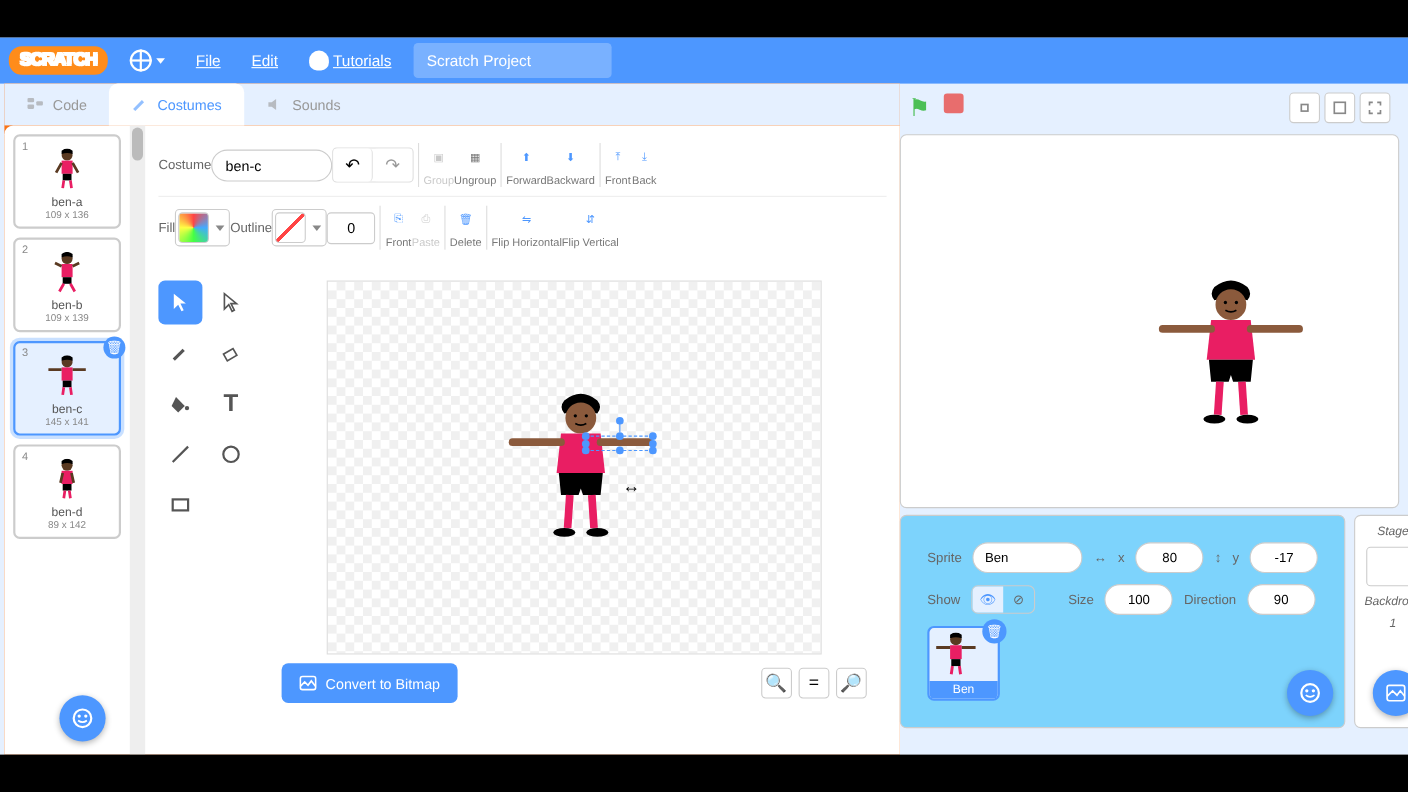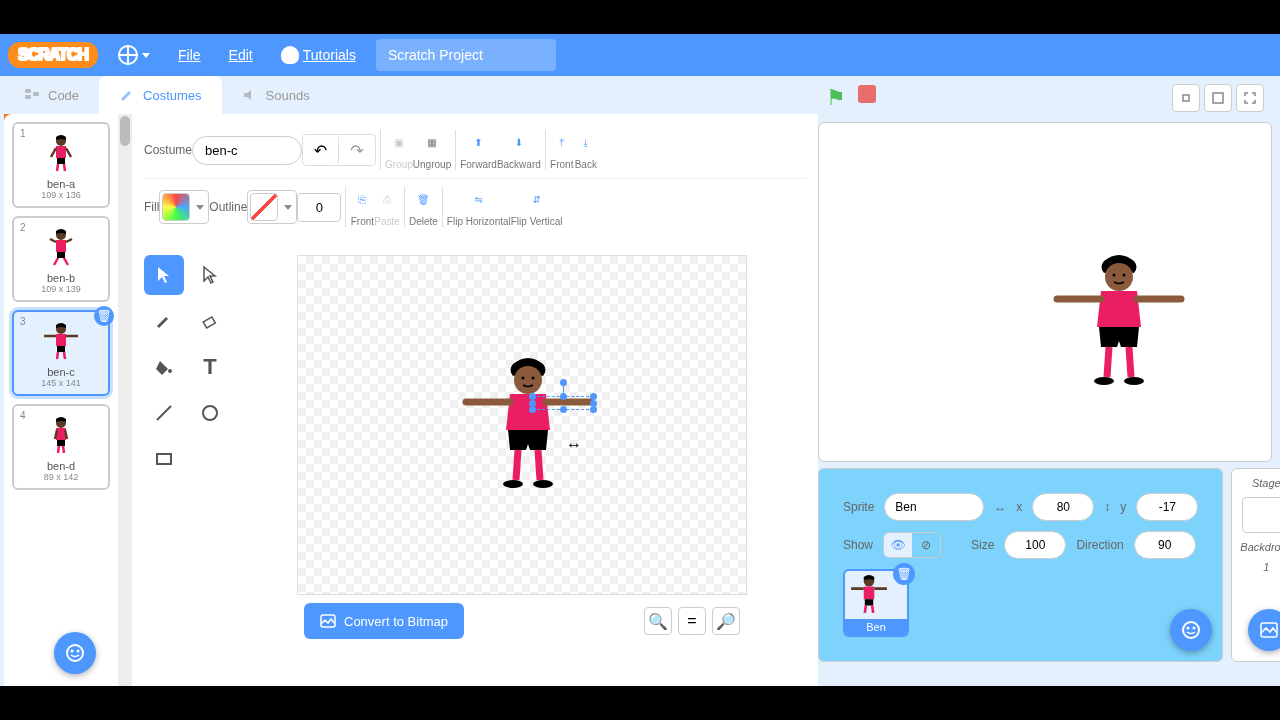--- a/index.html
+++ b/index.html
@@ -51,21 +51,21 @@
 .fill-swatch { width: 28px; height: 28px; border: 1px solid #ccc; border-radius: 4px; background: conic-gradient(from 0deg, #f44, #4af, #4f4, #ff4, #f44); }
 .outline-swatch { width: 28px; height: 28px; border: 1px solid #ccc; border-radius: 4px; background: linear-gradient(135deg, transparent 45%, #f44 45%, #f44 55%, transparent 55%); }
 .outline-width { border: 1px solid #ccc; border-radius: 4px; width: 44px; text-align: center; padding: 6px; font-size: 13px; }
 .drop-caret { width: 12px; display: flex; align-items: center; justify-content: center; }
 .canvas-row { flex: 1; display: flex; gap: 8px; padding: 4px; }
 .paint-tools { display: grid; grid-template-columns: 40px 40px; grid-auto-rows: 40px; gap: 6px; align-content: start; }
 .ptool { border-radius: 6px; display: flex; align-items: center; justify-content: center; cursor: pointer; font-size: 20px; color: #555; }
 .ptool.selected { background: #4d97ff; color: #fff; }
 .canvas-wrap { flex: 1; display: flex; flex-direction: column; align-items: center; position: relative; }
 .canvas { width: 450px; height: 340px; background-image: repeating-conic-gradient(#f0f0f0 0 25%, #fff 0 50%); background-size: 16px 16px; position: relative; border: 1px solid #ddd; }
-.canvas-footer { width: 436px; display: flex; align-items: center; margin-top: 8px; gap: 8px; }
+.canvas-footer { width: 532px; display: flex; align-items: center; margin-top: 8px; gap: 8px; }
 .convert-btn { background: #4d97ff; color: #fff; border: none; padding: 10px 16px; border-radius: 6px; font-size: 13px; cursor: pointer; display: flex; align-items: center; gap: 8px; }
 .zoom-controls { margin-left: auto; display: flex; gap: 6px; }
 .zoom-btn { width: 28px; height: 28px; border: 1px solid #ccc; border-radius: 4px; display: flex; align-items: center; justify-content: center; cursor: pointer; background: #fff; }
 .right-panel { width: 462px; display: flex; flex-direction: column; padding: 4px 8px 8px 0; gap: 6px; }
 .stage-header { display: flex; align-items: center; justify-content: space-between; padding: 4px 8px; }
 .flag-stop { display: flex; gap: 12px; }
 .flag-icon { color: #4cbf56; font-size: 22px; }
 .stop-icon { width: 18px; height: 18px; background: #e86d6d; border-radius: 3px; }
 .stage-size-btns { display: flex; gap: 4px; }
 .ssb { width: 28px; height: 28px; border: 1px solid #ccc; border-radius: 4px; background: #fff; display: flex; align-items: center; justify-content: center; cursor: pointer; }

